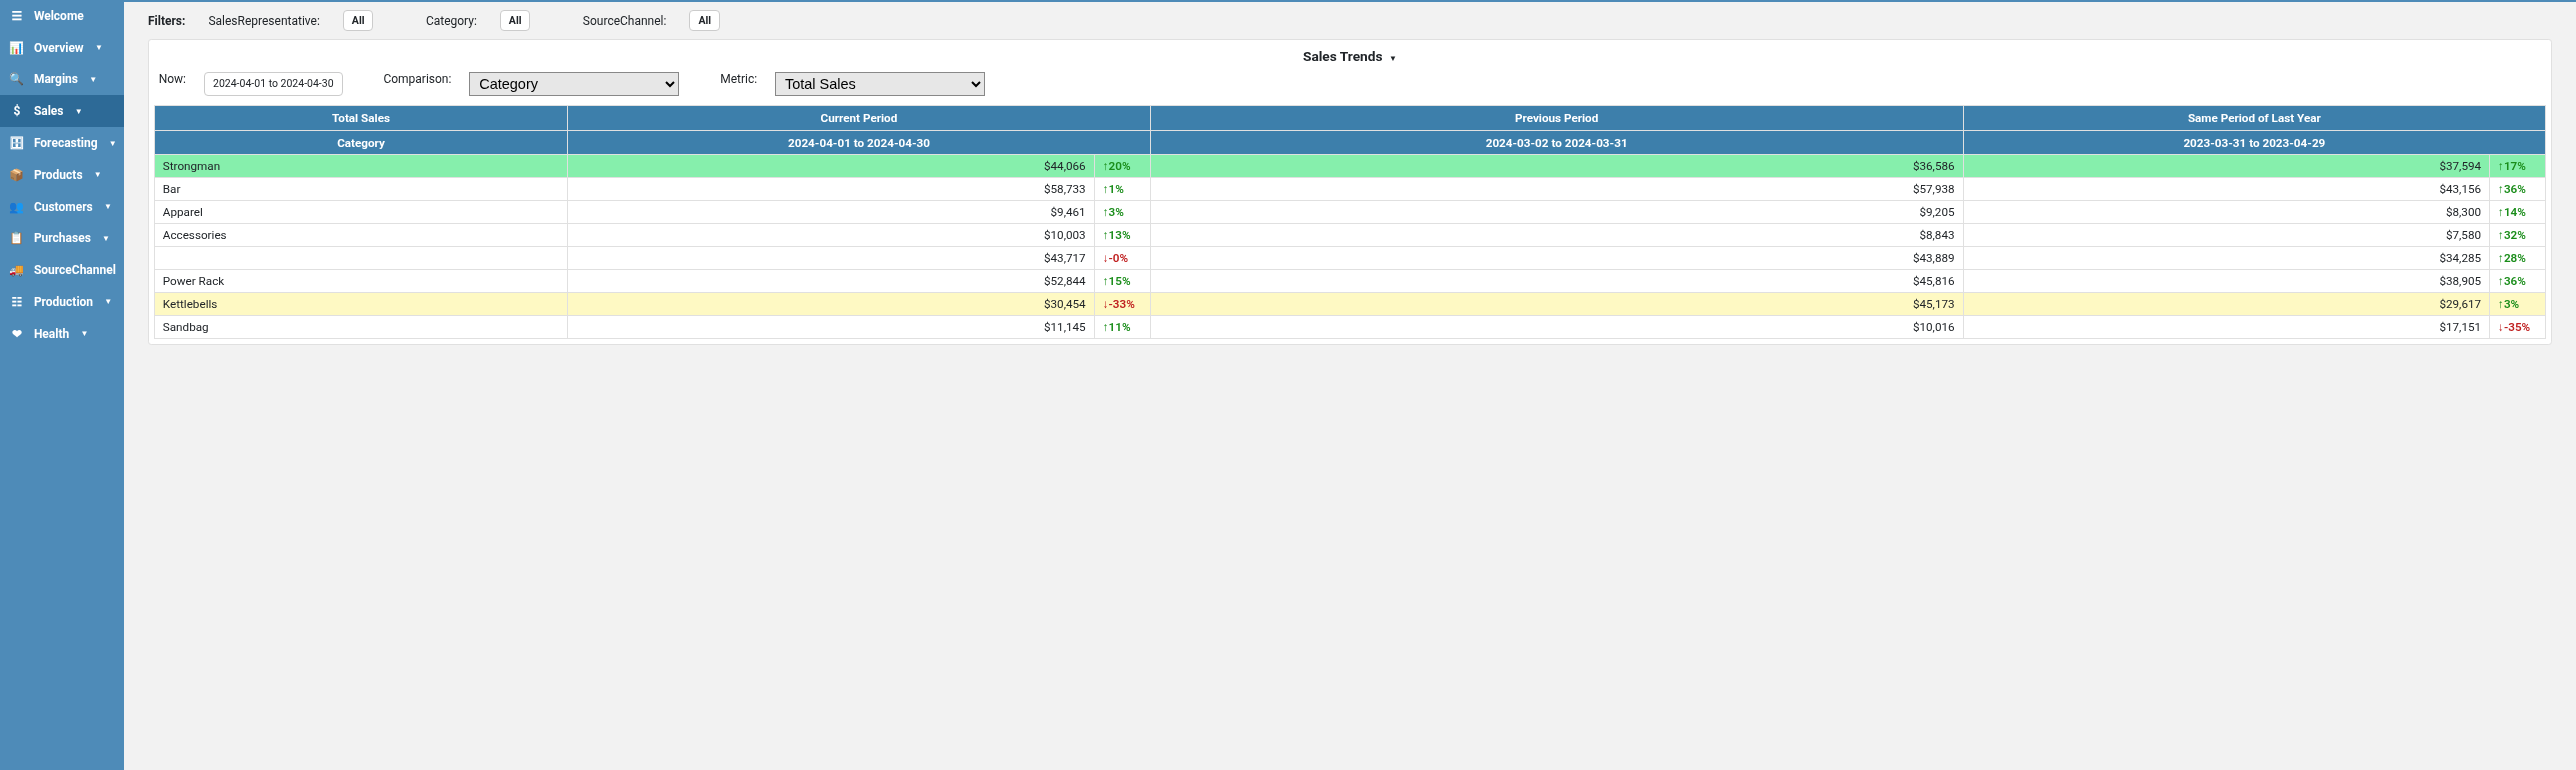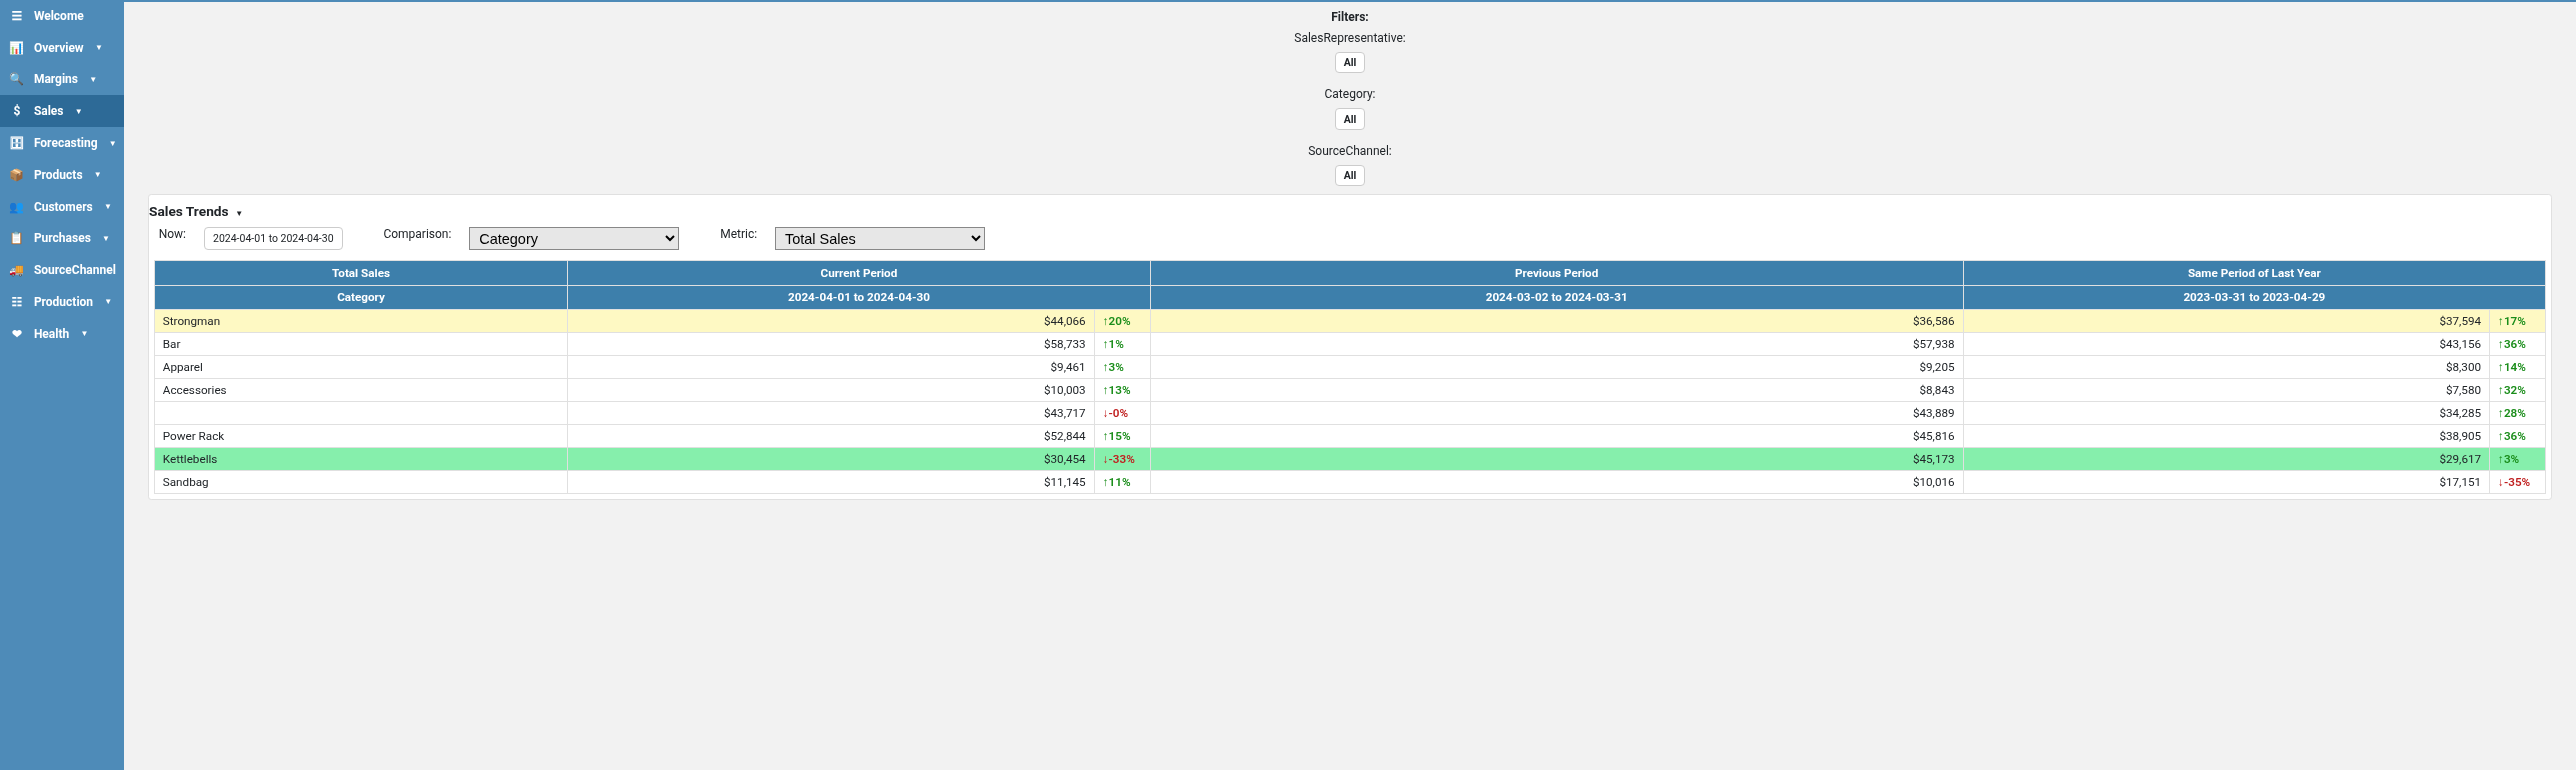--- a/index.html
+++ b/index.html
@@ -34,43 +34,43 @@
     flex: 1;
     background: #f2f2f2;
     display: flex;
     flex-direction: column;
     overflow: auto;
     border-top: 2.4px solid #4e8bb8;
   }
   .filter-bar {
     display: flex;
     align-items: center;
-    gap: 7px;
+    gap: 23px;
     padding: 8px 24px;
     font-size: 12px;
-    flex-direction: column;
   }
   .filter-bar .label { font-weight: 700; }
   .filter-pill {
     border: 0.8px solid #ccc;
     background: #fff;
     border-radius: 4px;
     padding: 3.2px 8px;
     font-size: 10.5px;
     cursor: pointer;
     font-weight: bold;
   }
   .panel {
     background: #fff;
     border: 0.8px solid #e0e0e0;
     border-radius: 3.2px;
     margin: 0 24px 24px 24px;
     padding: 0;
   }
   .panel-title {
+    text-align: center;
     font-weight: 700;
     font-size: 13.7px;
     padding: 8px 0 4.8px 0;
   }
   .panel-title .caret { font-size: 8px; margin-left: 3.2px; }
   .controls {
     display: flex;
     gap: 18px;
     padding: 3.2px 9.7px 9.7px 9.7px;
     font-size: 12px;
@@ -107,22 +107,22 @@
   }
   table.data td {
     border: 0.8px solid #e0e0e0;
     padding: 4px 8px;
   }
   .cat-cell { text-align: left; }
   .val-col { text-align: right; white-space: nowrap; }
   .pct-col { text-align: left; white-space: nowrap; width: 56px; }
   .up { color: #1a8d1a; font-weight: 600; }
   .down { color: #c02020; font-weight: 600; }
-  .row-green td { background: #fef9c3; margin-left: 41px; }
-  .row-red td { background: #86efac; }
+  .row-green td { background: #86efac; margin-left: 41px; }
+  .row-red td { background: #fef9c3; }
   .arrow { font-weight: 700; }
 </style>
 </head>
 <body>
 
 <div class="app">
   <nav class="sidebar" id="sidebar">
       <div class="sidebar-item">
         <span class="icon">☰</span>
         <span>Welcome</span>

